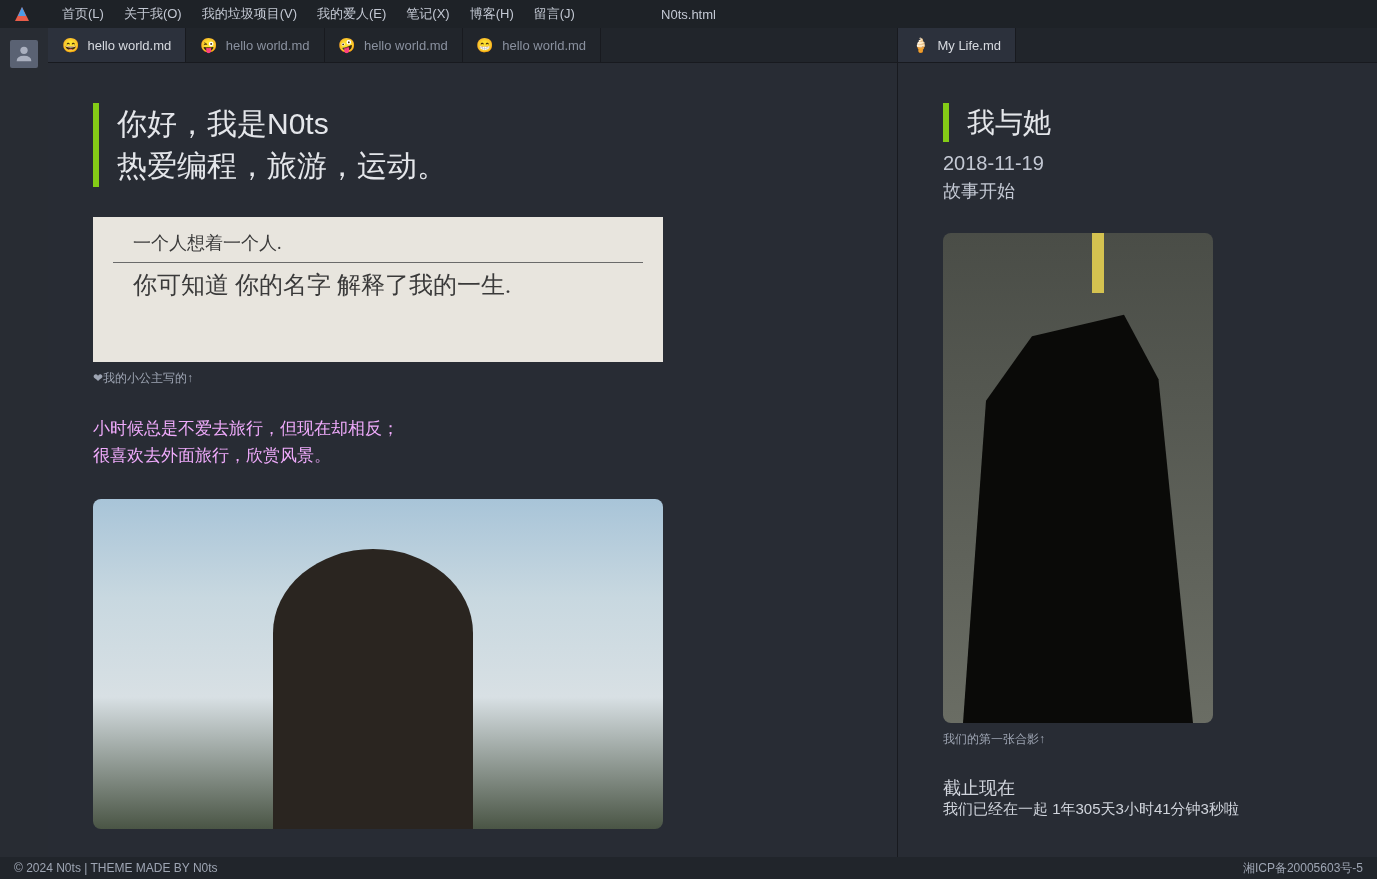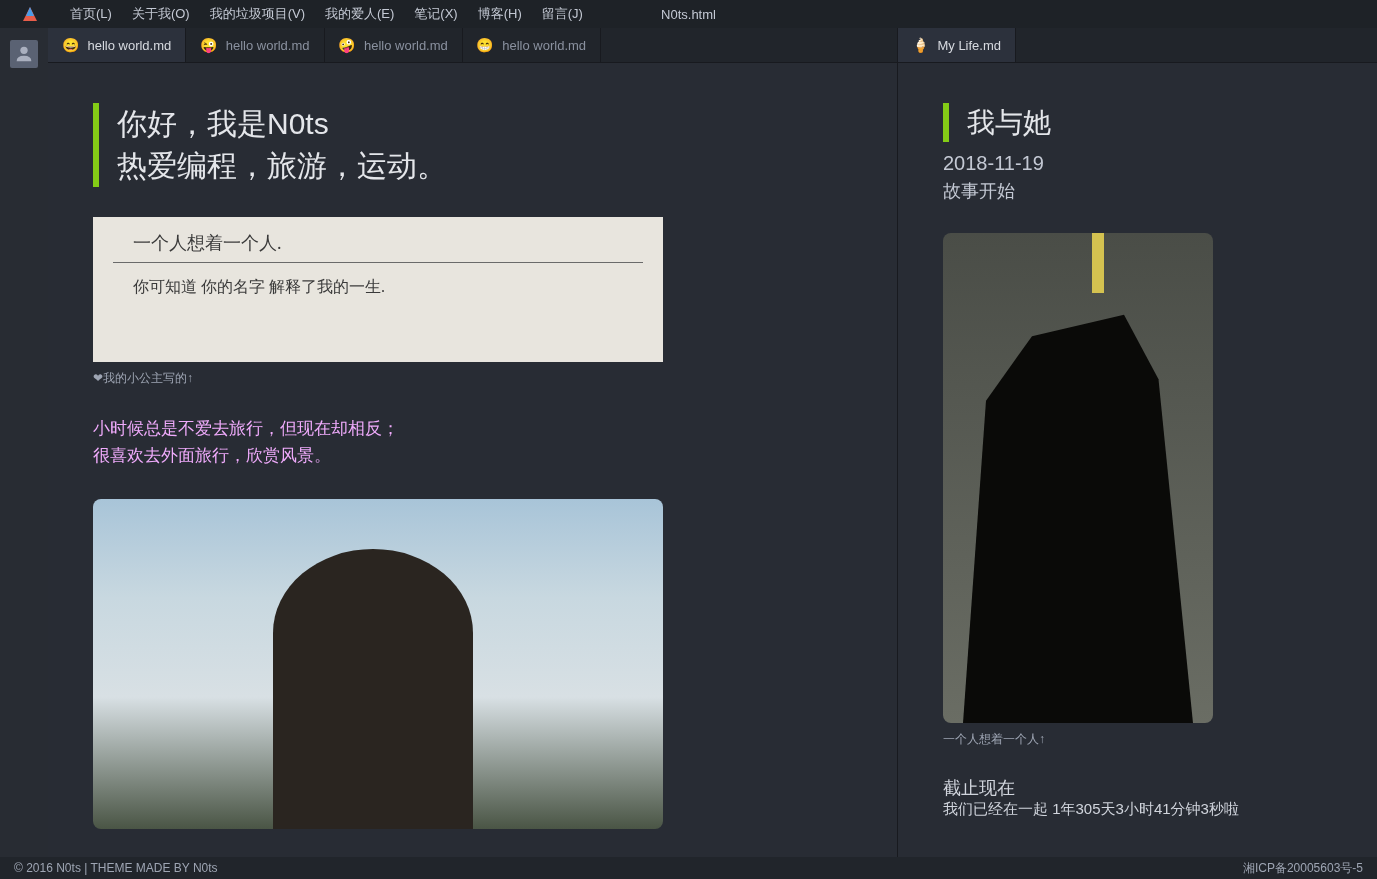--- a/index.html
+++ b/index.html
@@ -12,21 +12,21 @@
       overflow: hidden;
       position: relative;
     }
     
     
     .menubar {
       height: 28px;
       background: #1e2227;
       display: flex;
       align-items: center;
-      padding: 0 20px;
+      padding: 0 12px;
       font-size: 13px;
     }
     .menubar .logo {
       width: 20px;
       height: 20px;
       margin-right: 20px;
     }
     .menubar .menu-item {
       padding: 0 10px;
       color: #c4c9d4;
@@ -308,21 +308,21 @@
         <span>hello world.md</span>
       </div>
     </div>
     <div class="article">
       <div class="heading">
         <h1>你好，我是N0ts</h1>
         <h1>热爱编程，旅游，运动。</h1>
       </div>
       <div class="note-img">
         <div class="note-text" style="top:14px; left:40px;">一个人想着一个人.</div>
-        <div class="note-text" style="top:60px; left:40px; font-size:16px;font-family:Liberation Serif, serif;">你可知道 你的名字 解释了我的一生.</div>
+        <div class="note-text" style="top:52px; left:40px; font-size:24px;font-family:Liberation Serif, serif;">你可知道 你的名字 解释了我的一生.</div>
       </div>
       <div class="caption">❤我的小公主写的↑</div>
       <div class="paragraph">
         <div>小时候总是不爱去旅行，但现在却相反；</div>
         <div>很喜欢去外面旅行，欣赏风景。</div>
       </div>
       <div class="waterfall-img">
         <div class="person-silhouette"></div>
       </div>
     </div>
@@ -338,23 +338,23 @@
     <div class="article right-article">
       <div class="heading">
         <h1>我与她</h1>
       </div>
       <div class="date">2018-11-19</div>
       <div class="subtitle">故事开始</div>
       <div class="shadow-img">
         <div class="yellow-line"></div>
         <div class="shadow-people"></div>
       </div>
-      <div class="caption">一个人想着一个人↑</div>
+      <div class="caption">我们的第一张合影↑</div>
       <div class="countdown-label">截止现在</div>
       <div class="countdown">我们已经在一起 1年305天3小时41分钟3秒啦</div>
     </div>
   </div>
 </div>
 
 <div class="footer">
-  <div>© 2016 N0ts | THEME MADE BY N0ts</div>
+  <div>© 2024 N0ts | THEME MADE BY N0ts</div>
   <div>湘ICP备20005603号-5</div>
 </div>
 
 </body></html>

